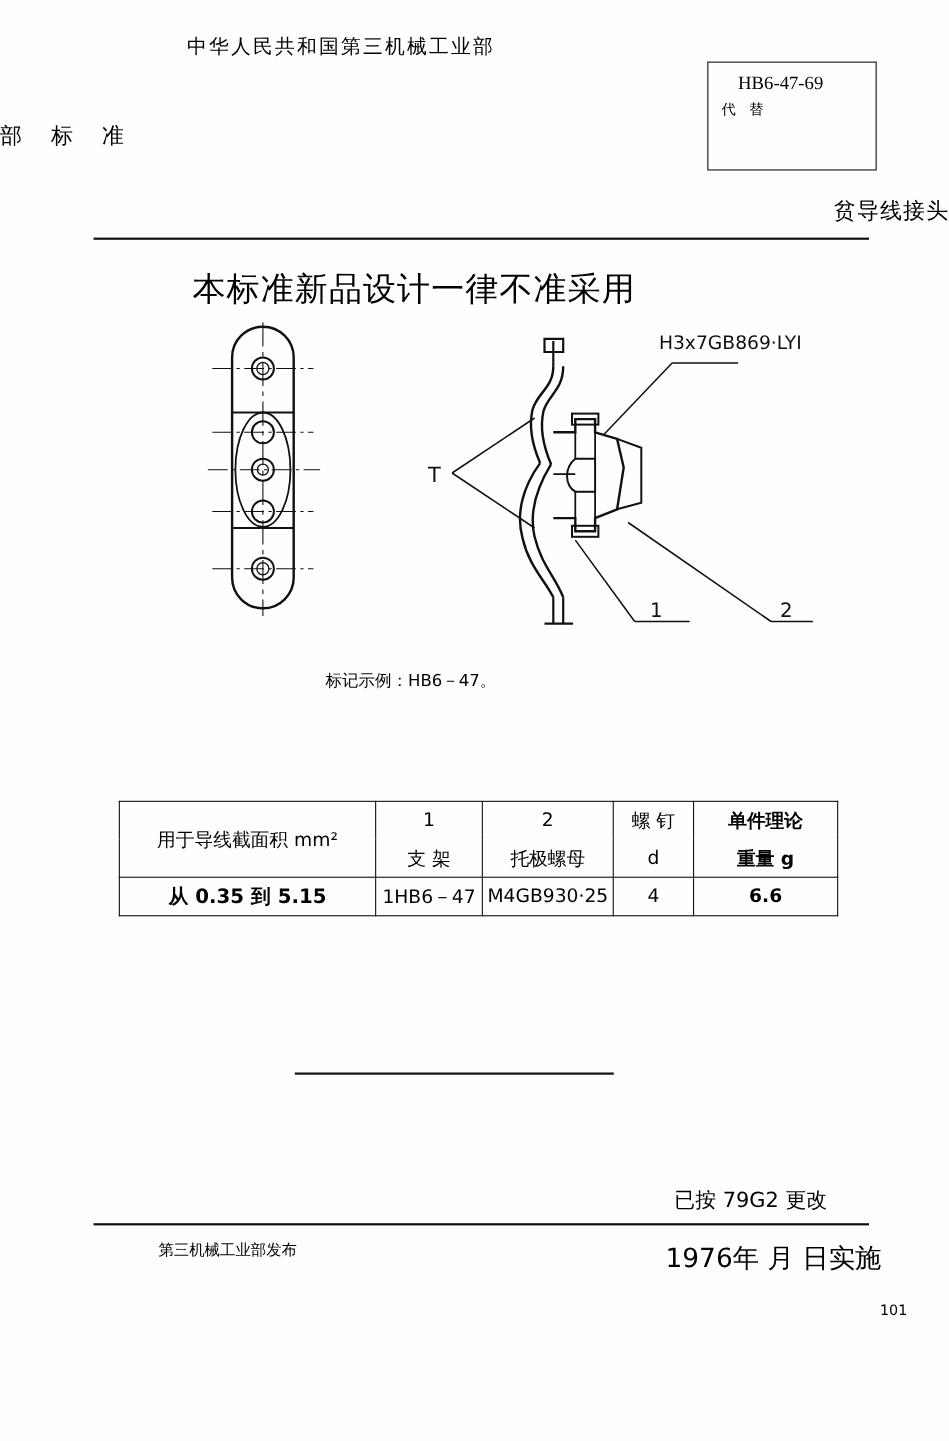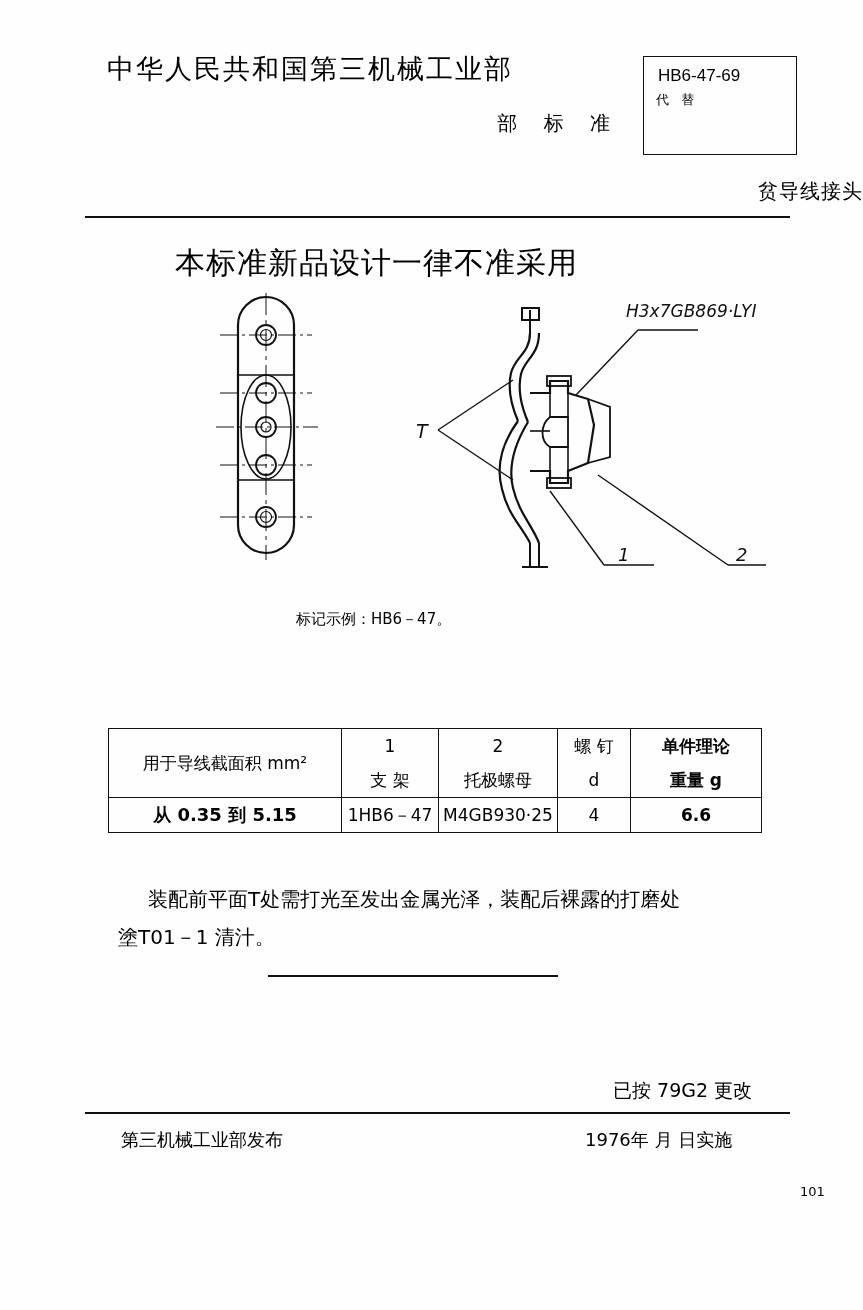--- a/index.html
+++ b/index.html
@@ -22,45 +22,44 @@
     height: 1310px;
     background: #fefefe;
   }
 
   
   .ministry-title {
     position: absolute;
     left: 0; top: 30px;
     width: 620px;
     text-align: center;
-    font-size: 27px;
+    font-size: 18px;
     letter-spacing: 2px;
     font-family: "DejaVu Sans", sans-serif;
-    margin-top: 21px;
   }
   .doc-kind {
     position: absolute;
     left: 0; top: 110px;
     width: 620px;
-    text-align: right;
+    text-align: left;
     font-size: 20px;
     letter-spacing: 10px;
     font-family: "DejaVu Sans", sans-serif;
   }
   .std-number-box {
     position: absolute;
     left: 643px; top: 56px;
     width: 152px; height: 97px;
     border: 1.6px solid #111;
   }
   .std-number-box .num {
     position: absolute;
-    left: 14px; top: 9px;
+    left: 27px; top: 9px;
     font-size: 17px;
-    font-family: Liberation Sans, sans-serif;
+    font-family: Liberation Serif, serif;
   }
   .std-number-box .replaces {
     position: absolute;
     left: 12px; top: 34px;
     font-size: 13px;
     letter-spacing: 4px;
     font-family: "DejaVu Sans", sans-serif;
   }
   .part-name {
     position: absolute;
@@ -82,22 +81,22 @@
     position: absolute;
     left: 175px; top: 243px;
     font-size: 30px;
     letter-spacing: 1px;
     font-family: "DejaVu Sans", sans-serif;
   }
 
   
   .drawing {
     position: absolute;
-    left: 98px; top: 275px;
-    width: 705px; height: 380px; font-style: italic;
+    left: 71px; top: 275px;
+    width: 705px; height: 380px;
   }
   .marking-example {
     position: absolute;
     left: 296px; top: 610px;
     font-size: 15px;
     font-family: "DejaVu Sans", sans-serif;
   }
 
   
   .spec-table {
@@ -150,28 +149,28 @@
   }
   .rule-bottom {
     position: absolute;
     left: 85px; top: 1112px;
     width: 705px;
     height: 0;
     border-top: 2.4px solid #111;
   }
   .publisher {
     position: absolute;
-    left: 121px; top: 1128px;
-    font-size: 18px;
+    left: 144px; top: 1128px;
+    font-size: 14px;
     font-family: Liberation Sans, sans-serif;
   }
   .effective {
     position: absolute;
-    left: 585px; top: 1128px;
-    font-size: 18px;
+    left: 605px; top: 1128px;
+    font-size: 24px;
     font-family: "DejaVu Sans", sans-serif;
   }
   .page-number {
     position: absolute;
     left: 800px; top: 1184px;
     font-size: 13px;
     font-family: "DejaVu Sans", sans-serif;
   }
 </style>
 </head>
@@ -287,24 +286,20 @@
     <tr>
       <td class="c1 big">从 0.35 到 5.15</td>
       <td class="c2">1HB6－47</td>
       <td class="c3">M4GB930·25</td>
       <td class="c4">4</td>
       <td class="c5">6.6</td>
     </tr>
   </tbody>
     </table>
 
-  <div class="note">
-    <span>装配前平面T处需打光至发出金属光泽，装配后裸露的打磨处</span>
-    <span class="l2">塗T01－1 清汁。</span>
-  </div>
 
   <div class="rule-mid"></div>
 
   <div class="revision">已按 79G2 更改</div>
   <div class="rule-bottom"></div>
   <div class="publisher">第三机械工业部发布</div>
   <div class="effective">1976年   月   日实施</div>
   <div class="page-number">101</div>
 
 </div>

